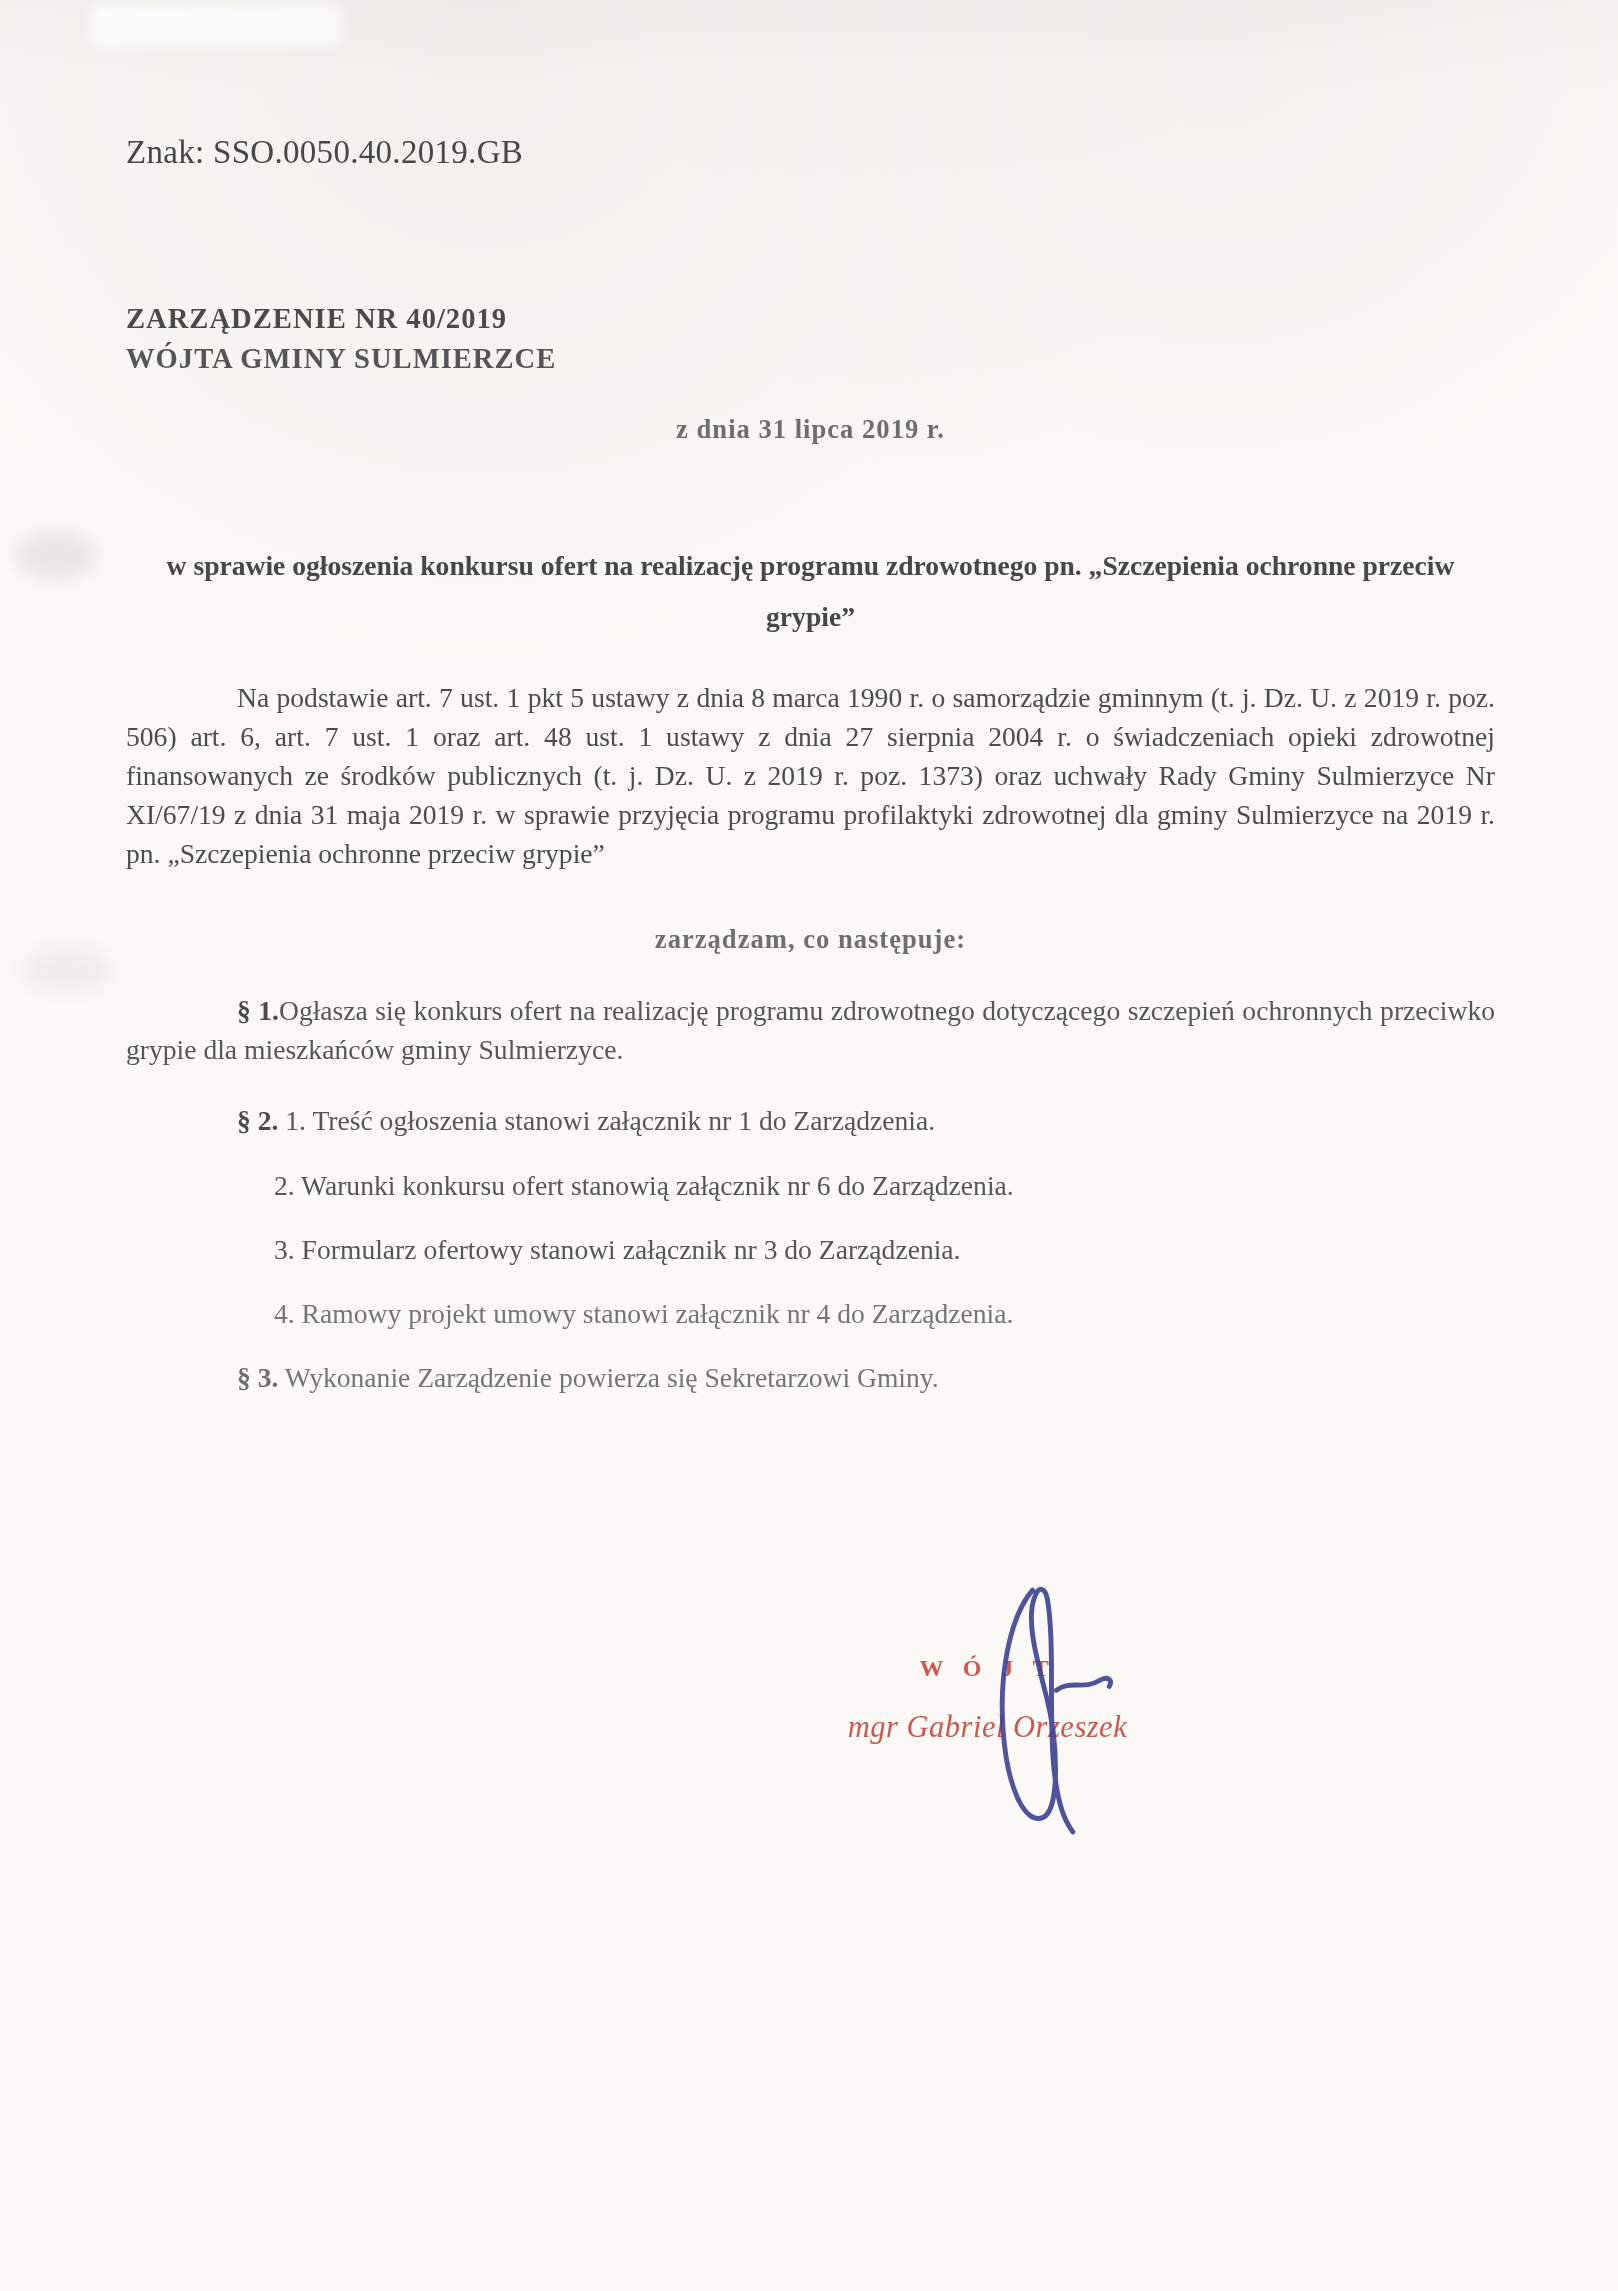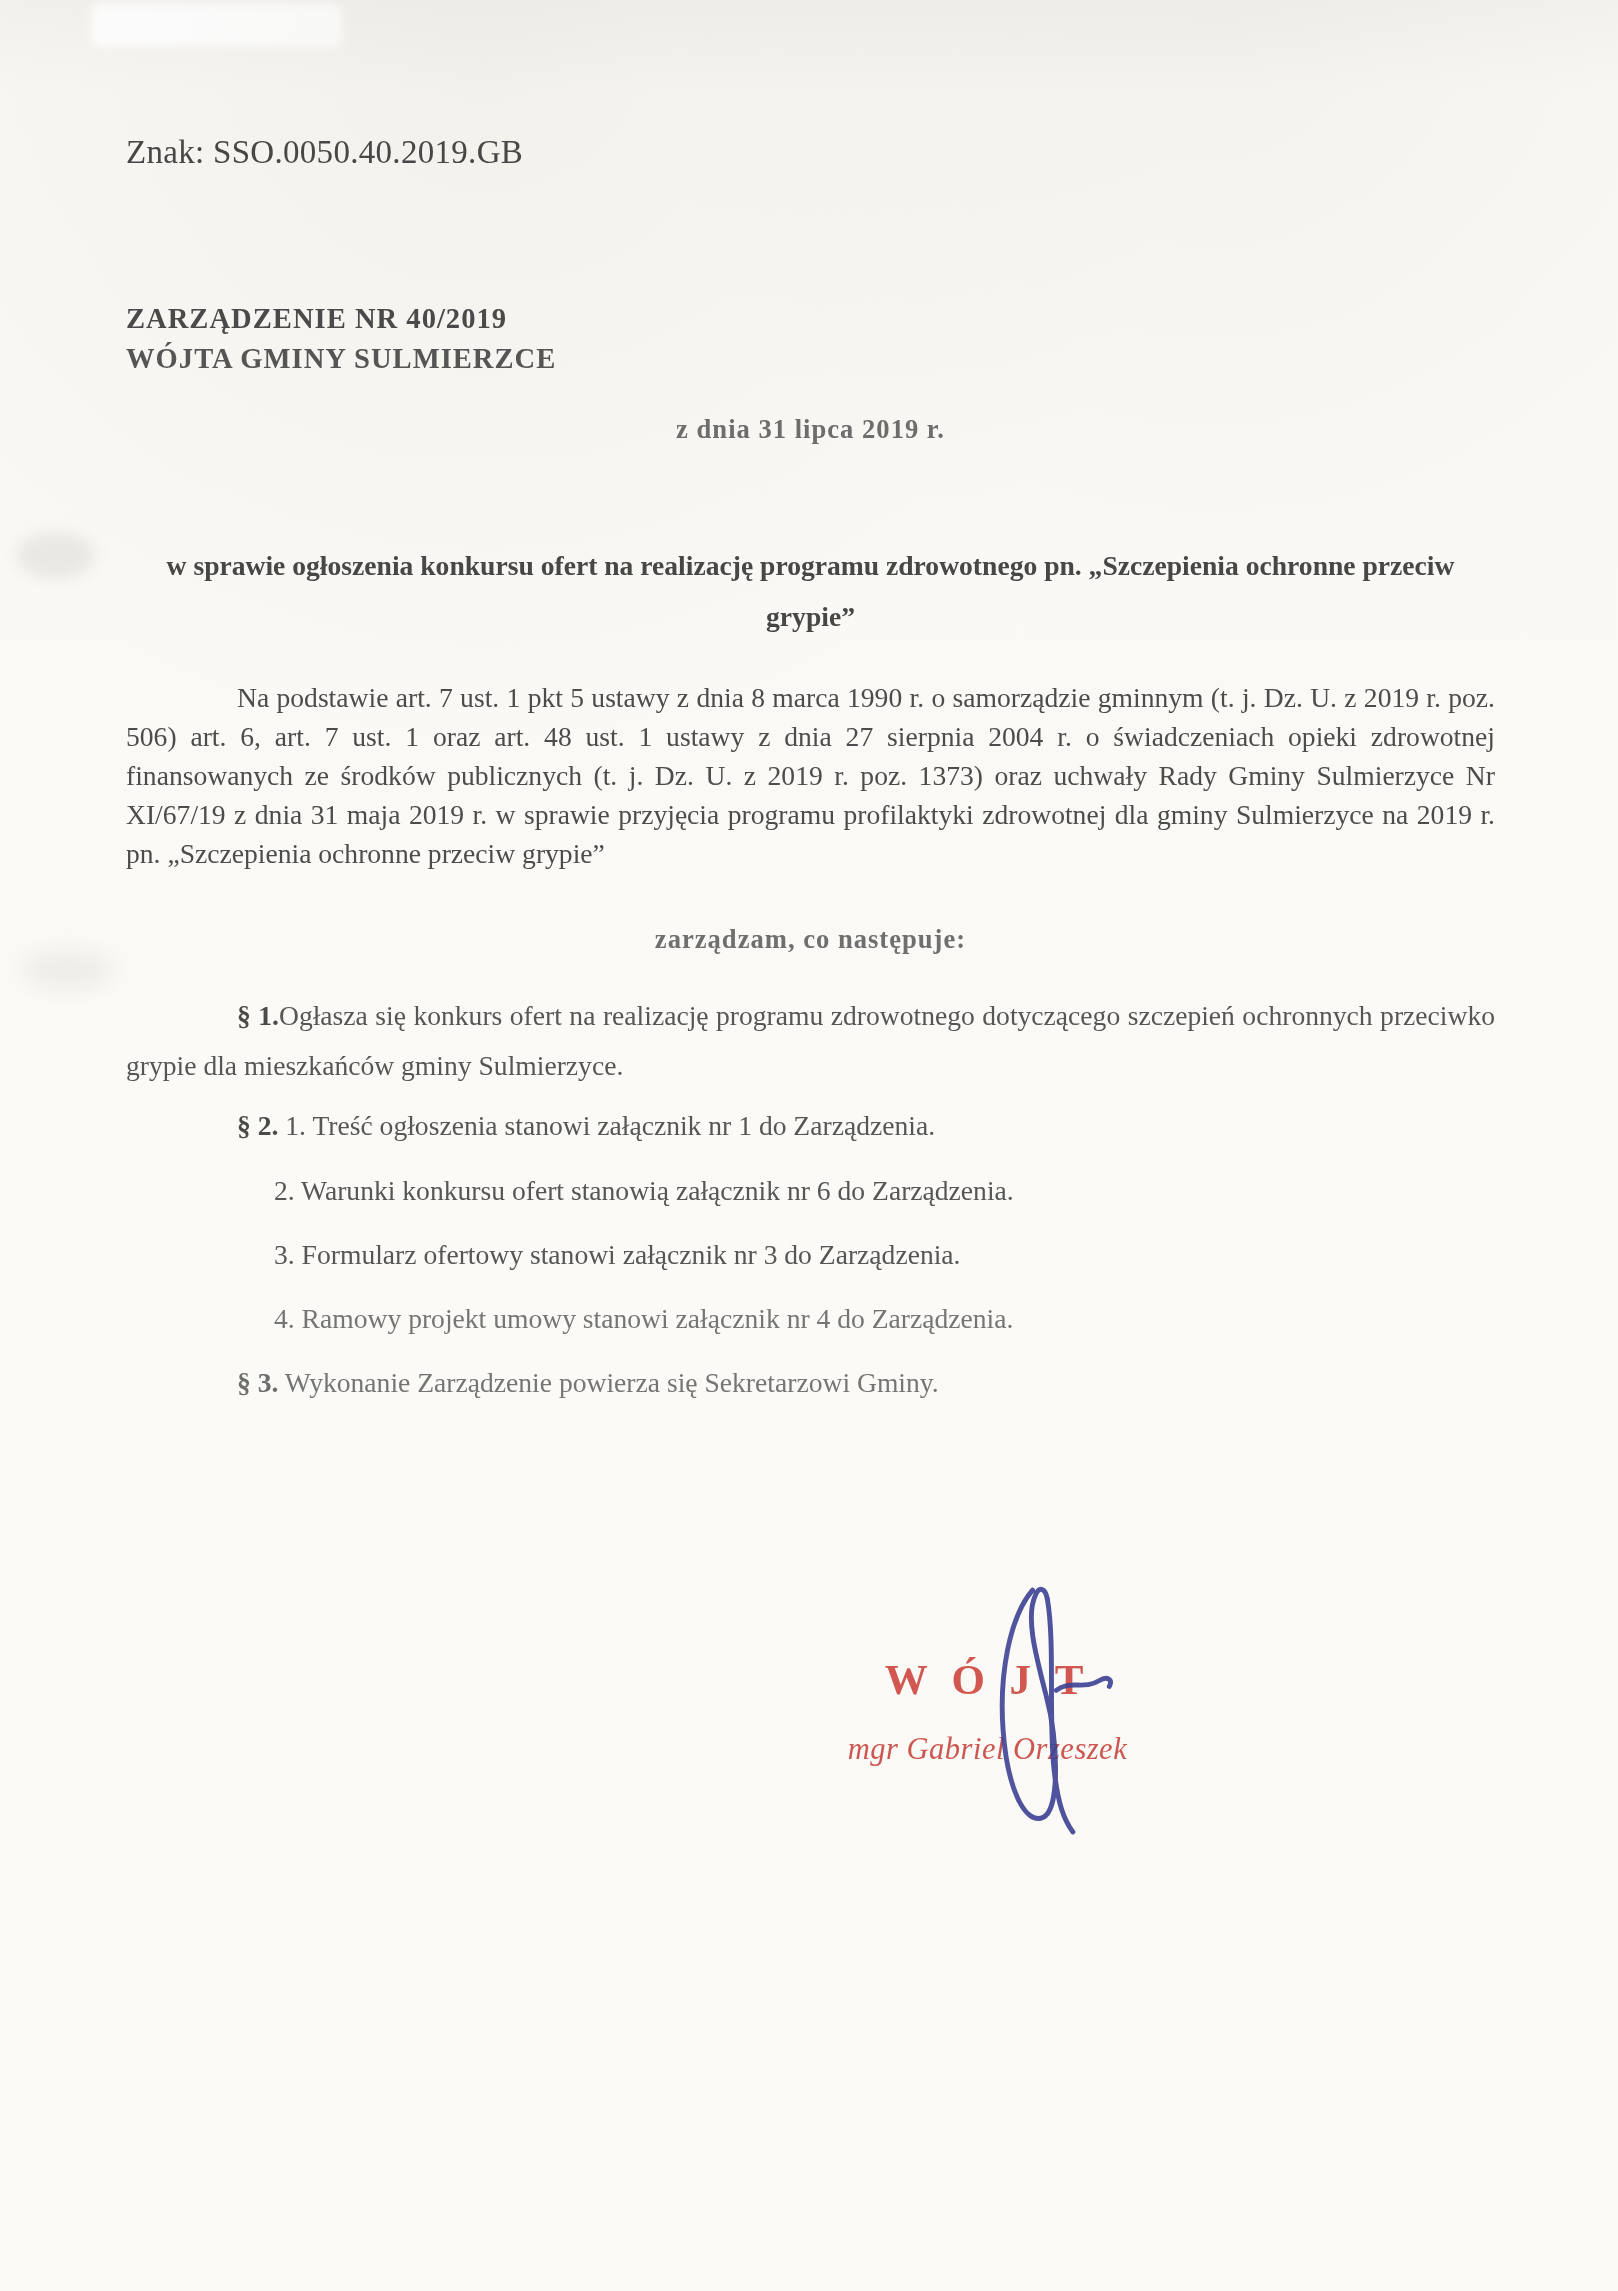--- a/index.html
+++ b/index.html
@@ -31,37 +31,37 @@
   .ref{top:134px;font-size:33px;letter-spacing:0.3px;color:#474747;}
   .title{ text-align:left;font-weight:bold;font-size:28.6px;color:#4a4a4a;letter-spacing:1px;}
   .title1{top:303px;}
   .title2{top:343px;color:#555;}
   .dateline{top:414px;text-align:center;font-weight:bold;font-size:26.6px;color:#6d6d6d;letter-spacing:1px;}
   .subject{top:540px;text-align:center;font-weight:bold;font-size:27.6px;line-height:51px;color:#474747;}
   .legal{top:678px;font-size:27.6px;line-height:39px;text-align:justify;color:#4c4c4c;}
   .legal .indent{display:inline-block;width:111px;}
   .ordering{top:924px;text-align:center;font-weight:bold;font-size:26.6px;color:#6f6f6f;letter-spacing:1px;}
 
-  .para{font-size:27.6px;line-height:50px;text-align:justify;color:#565656;}
+  .para{font-size:27.6px;line-height:39px;text-align:justify;color:#565656;}
   .para b{color:#4a4a4a;}
   .ti{ text-indent:111px;}
   .ti2{text-indent:148px;}
   .faded{color:#757575;}
   .faded b{color:#6e6e6e;}
 
   .s1{top:991px;}
   .s2{top:1101px;}
   .s2i2{top:1166px;}
   .s2i3{top:1230px;}
   .s2i4{top:1294px;}
   .s3{top:1358px;}
   .s4{top:1422px;}
 
   .sig-block{top:1655px;left:788px;width:399px;text-align:center;}
-  .stamp-title{font-weight:bold;font-size:43px;letter-spacing:6.9px;color:#cf4a42;opacity:.92;}
+  .stamp-title{font-weight:bold;font-size:24px;letter-spacing:6.9px;color:#cf4a42;opacity:.92;}
   .stamp-name{margin-top:27.6px;font-style:italic;font-size:30.5px;color:#c94a44;opacity:.92;letter-spacing:0.5px;}
   .sig-svg{position:absolute;left:948px;top:1582px;width:177px;height:258px;}
 </style>
 </head>
 <body>
 
 <div class="page">
   <div class="white-patch"></div>
   <div class="smudge-a"></div>
   <div class="smudge-b"></div>

